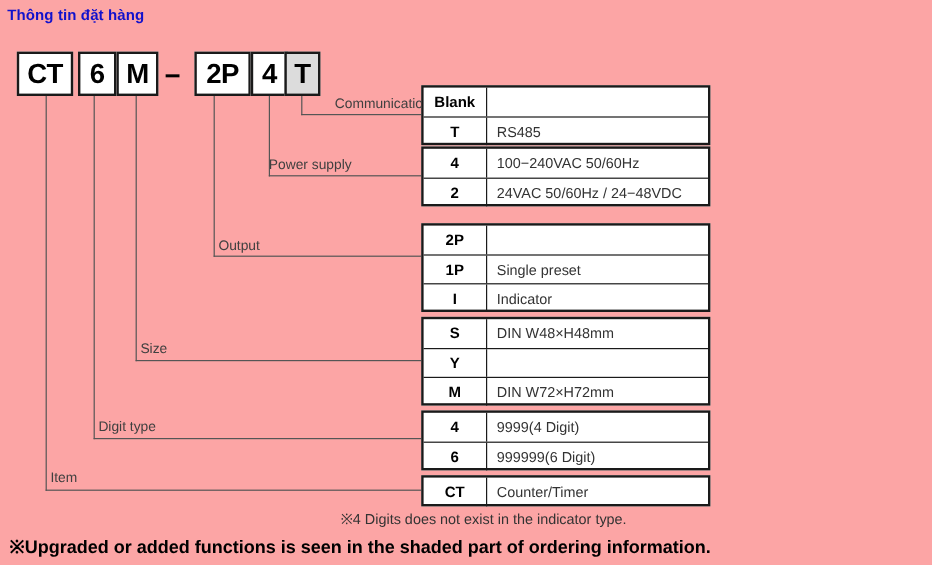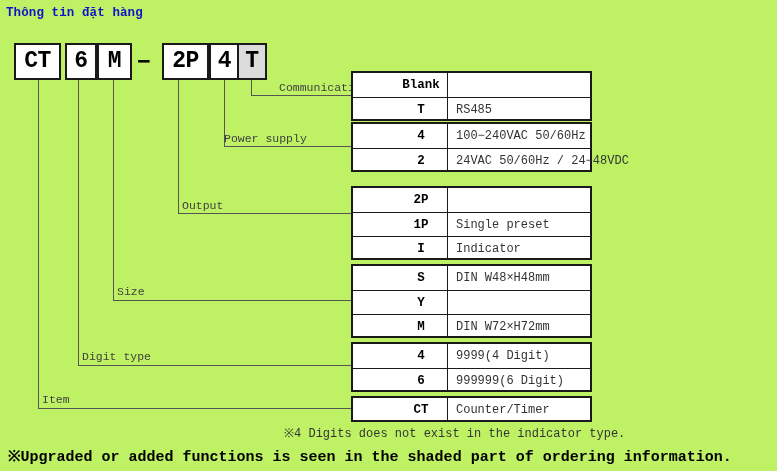--- a/index.html
+++ b/index.html
@@ -4,22 +4,22 @@
 <style>
   html, body {
     margin: 0;
     padding: 0;
     background: #ffffff;
   }
   #page {
     position: relative;
     width: 777px;
     height: 471px;
-    background: #bef264;
-    font-family: Liberation Mono, monospace;
+    background: #fca5a5;
+    font-family: Liberation Sans, sans-serif;
     overflow: hidden;
   }
 
   
   #title {
     position: absolute;
     left: 6px;
     top: 6px;
     font-size: 12.5px;
     font-weight: bold;
@@ -80,21 +80,20 @@
     position: absolute;
     border: 2px solid #1a1a1a;
     box-sizing: border-box;
     background: #ffffff;
     border-collapse: collapse;
   }
   .spectable .row {
     display: flex;
     height: 24px;
     box-sizing: border-box;
-    padding-left: 42px;
   }
   .spectable .row + .row {
     border-top: 1px solid #1a1a1a;
   }
   .spectable .code-cell {
     width: 53px;
     flex: 0 0 53px;
     border-right: 1px solid #1a1a1a;
     display: flex;
     align-items: center;

